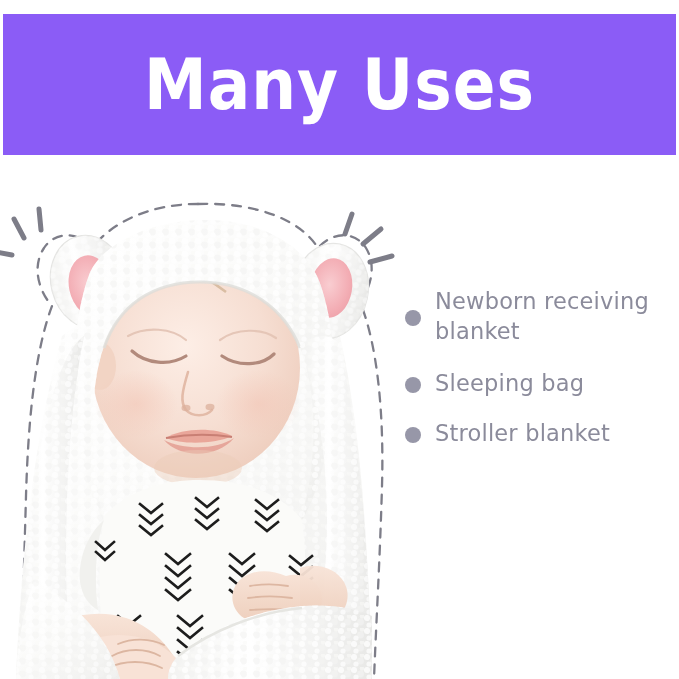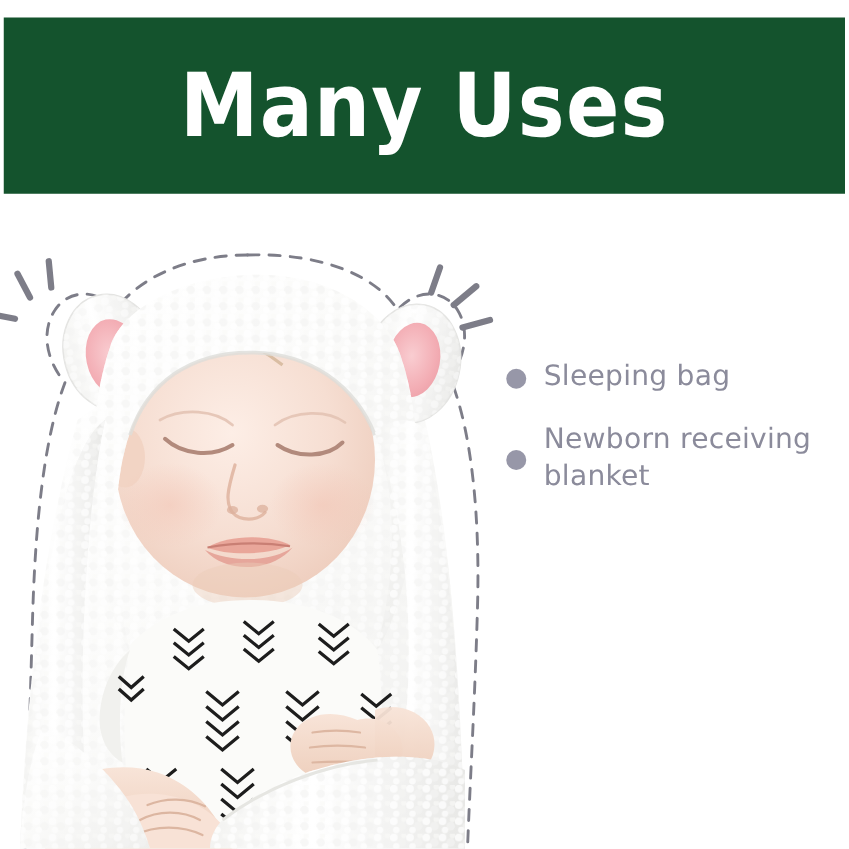--- a/index.html
+++ b/index.html
@@ -13,21 +13,21 @@
     position:relative;
     width:679px; height:679px;
     background:#ffffff;
   }
 
   
   #header-banner{
     position:absolute;
     left:3px; top:14px;
     width:673px; height:141px;
-    background:#14532d;
+    background:#8b5cf6;
     display:flex; align-items:center; justify-content:center;
   }
   #page-title{
     color:#ffffff;
     font-family:"DejaVu Sans", sans-serif;
     font-size:63px;
     font-weight:bold;
     letter-spacing:1px;
     line-height:1;
     transform:scaleY(1.12);
@@ -400,29 +400,33 @@
                  C114,474 118,486 120,493 Z" fill="url(#sherpaGrad)"></path>
         <path d="M16,493 C18,456 24,420 34,396
                  C56,404 88,430 106,460
                  C114,474 118,486 120,493 Z" fill="url(#sherpaTex)" opacity="0.6"></path>
       </g>
     </svg>
   </div>
 
   <div id="uses-list">
 
-    <div class="use-item">
-      <span class="bullet-dot"></span>
-      <span class="use-label">Sleeping bag</span>
-    </div>
-
     <div class="use-item two-line">
       <span class="bullet-dot"></span>
       <span class="use-label">Newborn receiving
 blanket</span>
     </div>
 
+    <div class="use-item">
+      <span class="bullet-dot"></span>
+      <span class="use-label">Sleeping bag</span>
+    </div>
+
+    <div class="use-item">
+      <span class="bullet-dot"></span>
+      <span class="use-label">Stroller blanket</span>
+    </div>
 
 
 
   </div>
 
 </div>
 
 </body></html>

